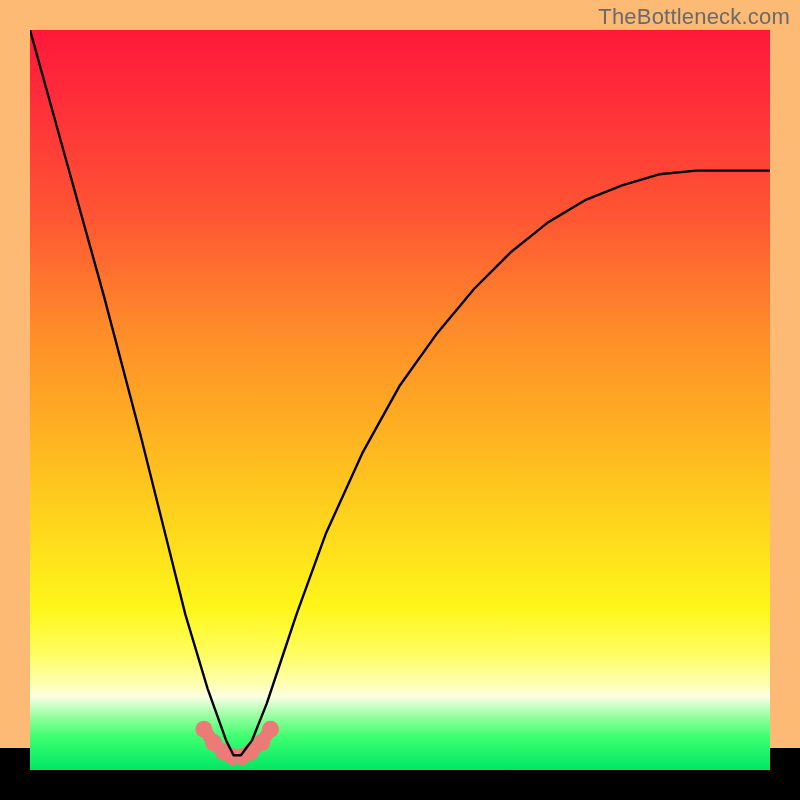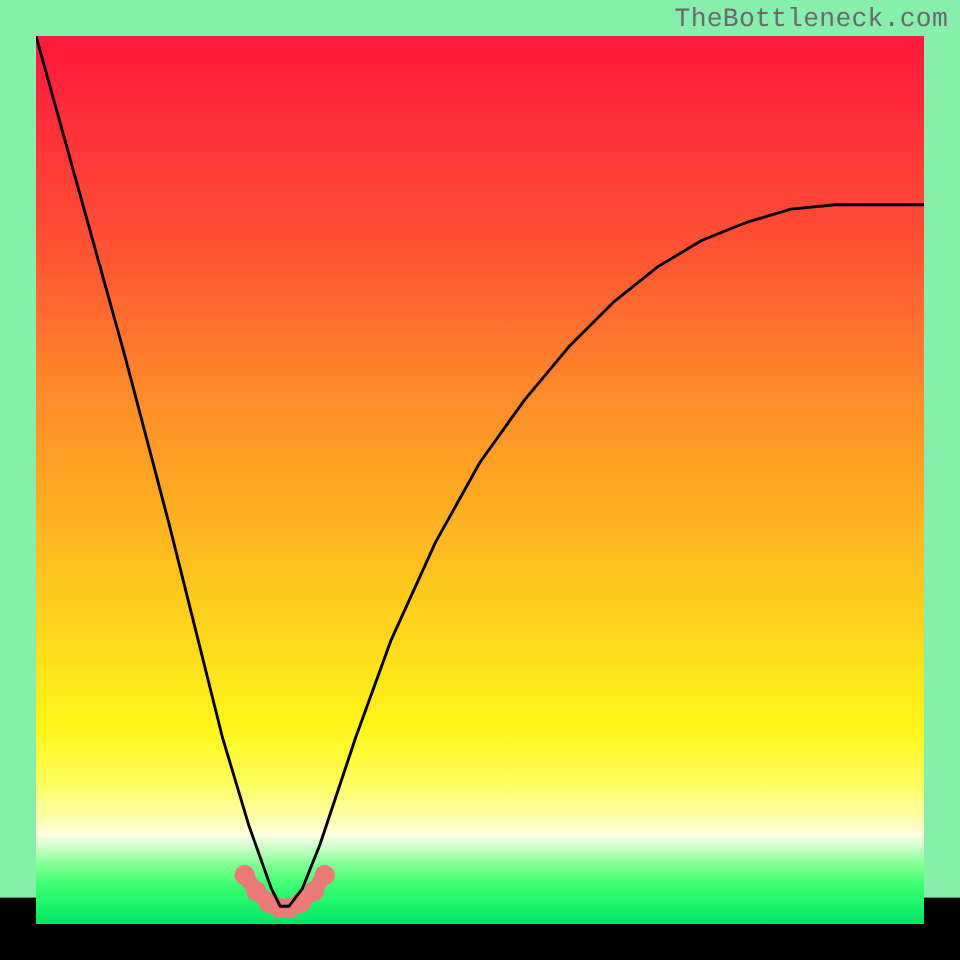--- a/index.html
+++ b/index.html
@@ -8,22 +8,21 @@
     width: 800px;
     height: 800px;
     background: #000;
     overflow: hidden;
     font-family: Arial, Helvetica, sans-serif;
   }
   .stage {
     position: relative;
     width: 800px;
     height: 748px;
-    background: #86efac;
-    font-family: Liberation Mono, monospace;
+    background: #fdba74;
   }
   .plot {
     position: absolute;
     left: 30px;
     top: 30px;
     width: 740px;
     height: 740px;
     background: linear-gradient(
       to bottom,
       #ff183a 0%,

